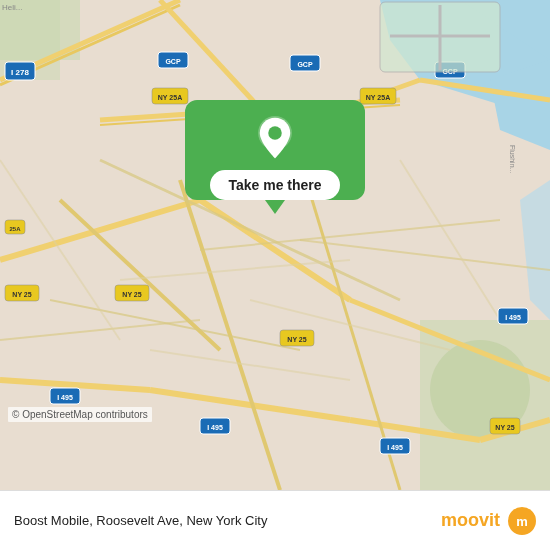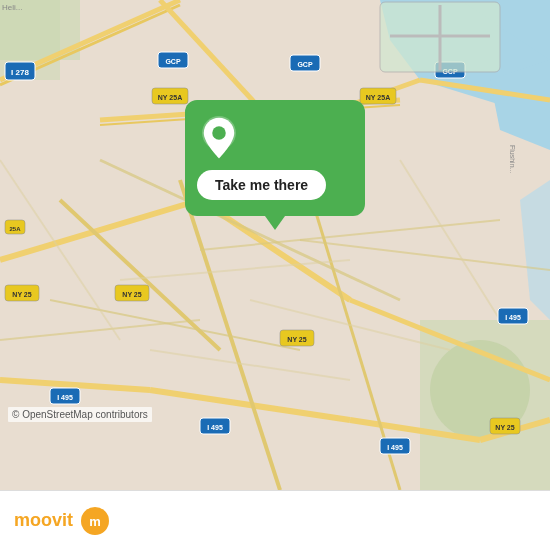--- a/index.html
+++ b/index.html
@@ -72,24 +72,24 @@
 
     
     #popup-card {
       position: absolute;
       top: 100px;
       left: 50%;
       transform: translateX(-50%);
       background: #4CAF50;
       border-radius: 12px;
       width: 180px;
-      padding: 16px 12px 16px;
+      padding: 16px 12px 0;
       display: flex;
       flex-direction: column;
-      align-items: flex-start;
+      align-items: center;
       z-index: 10;
     }
 
     #popup-pin {
       width: 44px;
       height: 44px;
       margin-bottom: 10px;
     }
 
     #take-me-btn {
@@ -244,20 +244,21 @@
       <path d="M22 2 C12 2 4 10 4 20 C4 32 22 50 22 50 C22 50 40 32 40 20 C40 10 32 2 22 2Z" fill="white"></path>
       <circle cx="22" cy="20" r="8" fill="#4CAF50"></circle>
     </svg>
     <button id="take-me-btn">Take me there</button>
   </div>
 
   <div id="copyright">© OpenStreetMap contributors</div>
 </div>
 
 <div id="bottom-bar">
+  <span id="location-text">Boost Mobile, Roosevelt Ave, New York City</span>
   <div id="moovit-logo">
     <span id="moovit-text">moovit</span>
     <div id="moovit-icon">
       <svg width="24" height="24" viewBox="0 0 24 24" xmlns="http://www.w3.org/2000/svg">
         <circle cx="12" cy="12" r="12" fill="#f5a623"></circle>
         <text x="12" y="17" text-anchor="middle" fill="white" font-size="13" font-weight="bold">m</text>
       </svg>
     </div>
   </div>
 </div>

